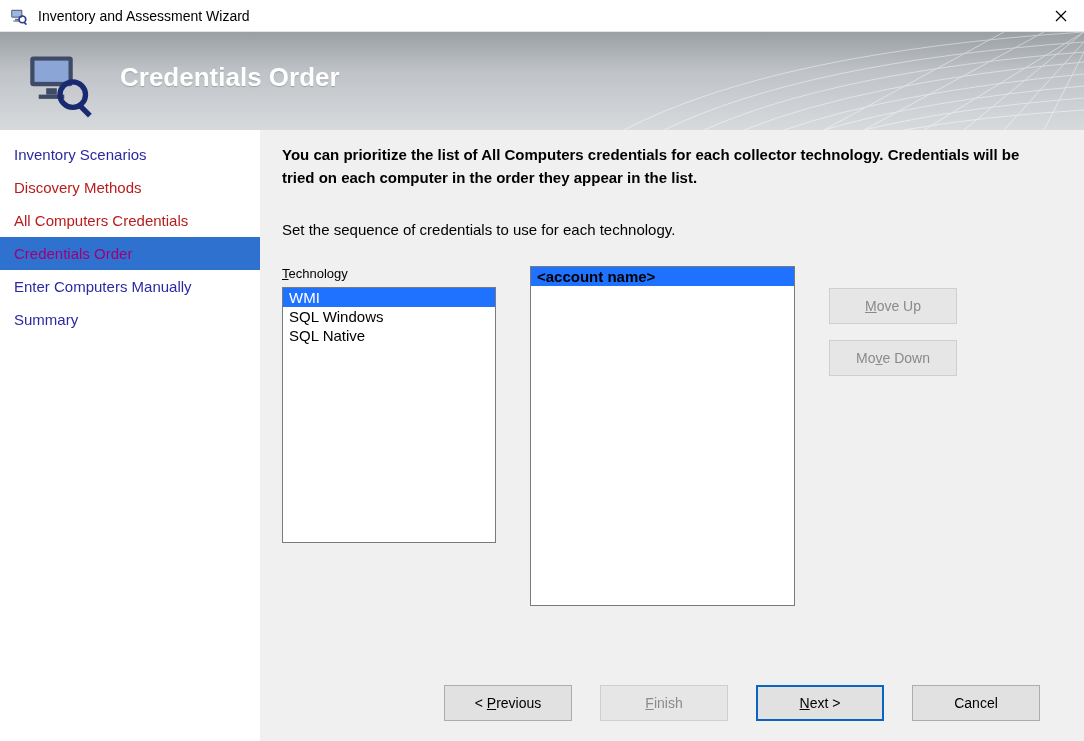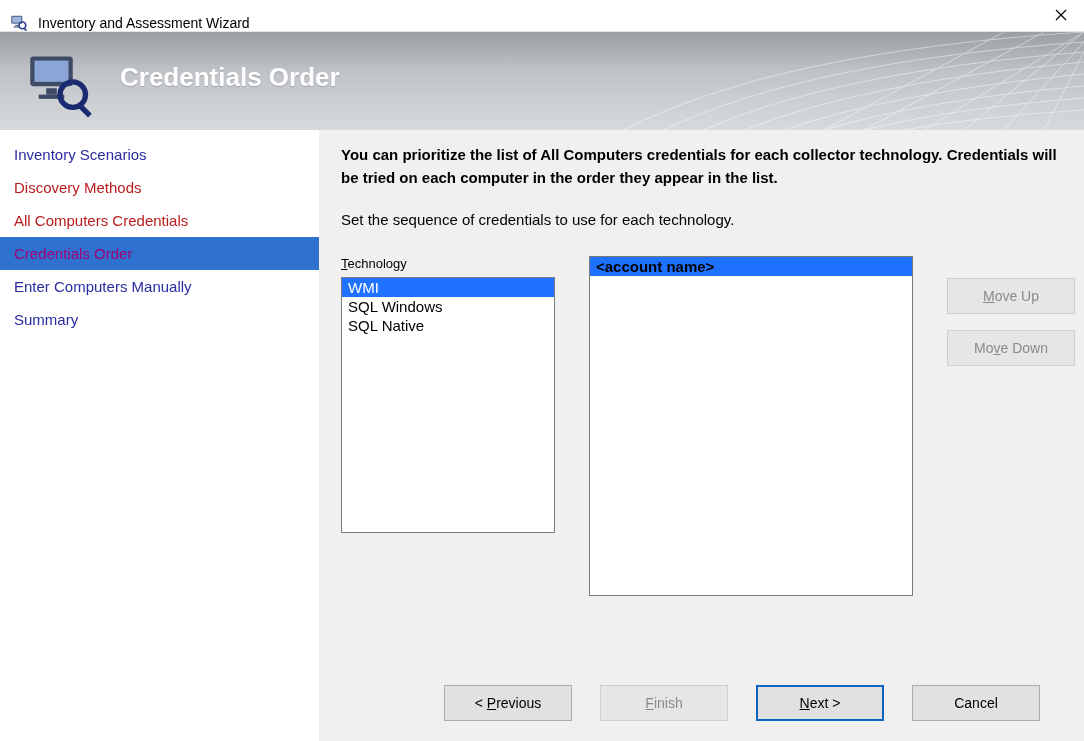--- a/index.html
+++ b/index.html
@@ -17,21 +17,21 @@
     width: 1084px;
     height: 741px;
     display: flex;
     flex-direction: column;
     background: #fff;
   }
   
   .titlebar {
     height: 32px;
     display: flex;
-    align-items: flex-end;
+    align-items: center;
     padding: 0 0 0 10px;
     border-bottom: 1px solid #e5e5e5;
     background: #fff;
   }
   .titlebar .app-icon {
     width: 18px; height: 18px;
     position: relative;
   }
   .titlebar .app-icon svg { width: 18px; height: 18px; display:block; }
   .titlebar .title {
@@ -65,21 +65,21 @@
     position:absolute; right:0; top:0; height:98px; width:460px; opacity:.5;
   }
 
   
   .body {
     flex:1;
     display:flex;
     min-height:0;
   }
   .sidebar {
-    width: 319px;
+    width: 260px;
     background:#fff;
     padding-top: 8px;
   }
   .nav-item {
     padding: 8px 10px 8px 14px;
     font-size: 15px;
     color: #2a2aa0;
     cursor: default;
   }
   .nav-item.visited { color: #b91c1c; }
@@ -96,42 +96,42 @@
     flex-direction:column;
     min-width:0;
   }
   .intro {
     font-weight: 700;
     font-size: 15px;
     line-height: 1.5;
     max-width: 740px;
   }
   .sub {
-    margin-top: 22px;
+    margin-top: 32px;
     font-size: 15px;
   }
 
   .lists {
     margin-top: 28px;
     display:flex;
     gap: 34px;
     align-items: flex-start;
   }
   .col-label {
     font-size: 13px;
     margin-bottom: 6px;
   }
   .listbox {
     border: 1px solid #7a7a7a;
     background:#fff;
     overflow:auto;
     font-size: 15px;
   }
   .tech-box { width: 214px; height: 256px; }
-  .cred-box { width: 324px; height: 340px; }
+  .cred-box { width: 265px; height: 340px; }
   .list-item {
     padding: 1px 6px;
     white-space: nowrap;
   }
   .list-item.selected {
     background: #1f72ff;
     color:#fff;
   }
   .cred-box .list-item.selected { color:#000; font-weight:700; }
 

